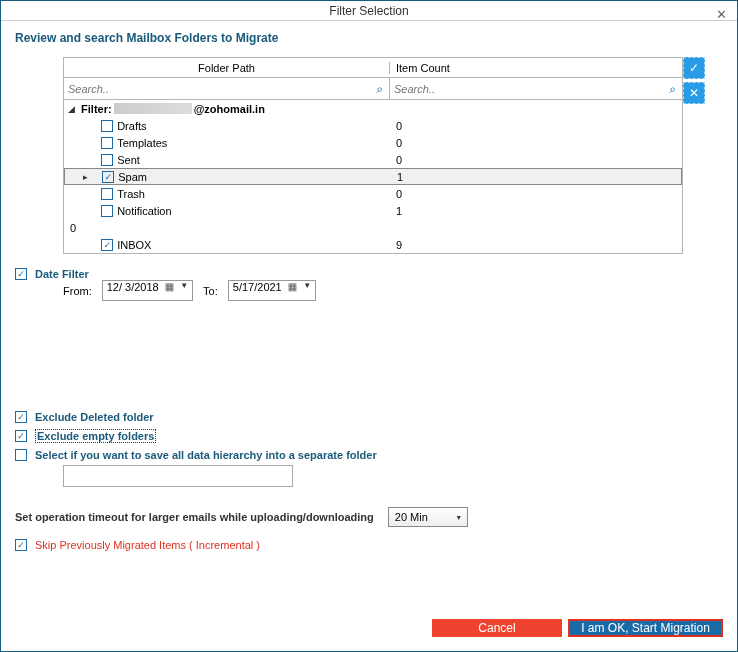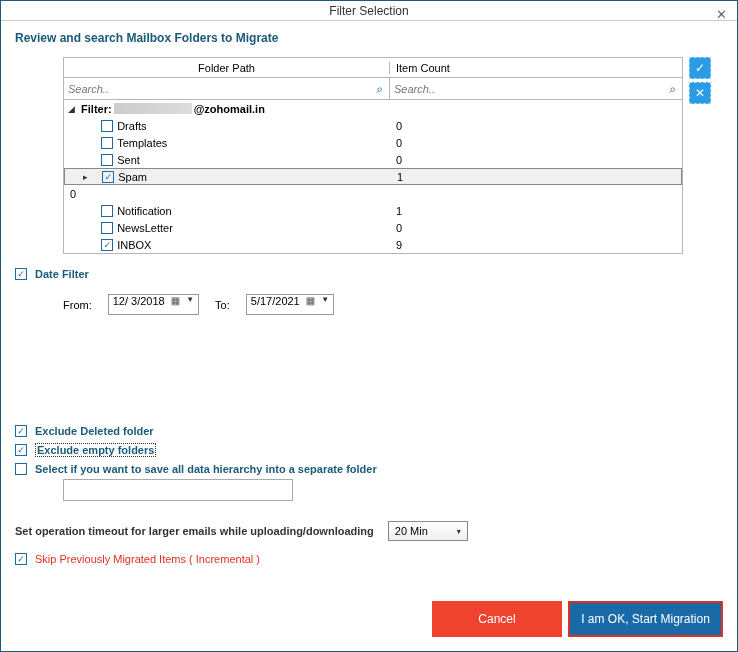--- a/index.html
+++ b/index.html
@@ -1,21 +1,21 @@
 <!DOCTYPE html>
 <html><head>
 <meta charset="utf-8">
 <style>
 * { box-sizing: border-box; margin: 0; padding: 0; }
 body { font-family: Arial, sans-serif; font-size: 11px; background: #fff; width: 738px; height: 652px; border: 1px solid #1a5a7a; position: relative; }
 .titlebar { height: 20px; display: flex; align-items: center; justify-content: center; position: relative; border-bottom: 1px solid #ccc; color: #333; font-size: 12px; }
 .close-btn { position: absolute; right: 10px; top: 6px; font-size: 13px; color: #666; cursor: pointer; }
 .content { padding: 10px 14px; }
 .instr { color: #1a5a7a; font-weight: bold; font-size: 12px; margin-bottom: 12px; }
-.table-wrap { display: flex; gap: 6px; margin-left: 48px; }
+.table-wrap { display: flex; gap: 0; margin-left: 48px; }
 .grid { border: 1px solid #b5b5b5; width: 620px; }
 .grid-header { display: flex; background: #fff; border-bottom: 1px solid #b5b5b5; height: 20px; align-items: center; }
 .col1 { width: 326px; text-align: center; font-size: 11px; border-right: 1px solid #b5b5b5; }
 .col2 { flex: 1; padding-left: 6px; font-size: 11px; }
 .grid-search { display: flex; border-bottom: 1px solid #b5b5b5; height: 22px; }
 .search-cell { display: flex; align-items: center; padding: 0 4px; position: relative; }
 .search-cell input { border: none; outline: none; width: 100%; font-size: 11px; color: #888; font-style: italic; }
 .search-cell.col1 { border-right: 1px solid #b5b5b5; }
 .search-icon { color: #1a6aa8; font-size: 12px; position: absolute; right: 6px; }
 .row { display: flex; height: 17px; align-items: center; }
@@ -24,34 +24,34 @@
 .cell2 { flex: 1; padding-left: 6px; }
 .tree-toggle { width: 10px; font-size: 9px; color: #333; }
 .cb { width: 12px; height: 12px; border: 1px solid #1a6aa8; margin-right: 4px; display: inline-flex; align-items: center; justify-content: center; font-size: 9px; color: #1a6aa8; }
 .cb.checked::before { content: "✓"; }
 .mailbox-label { font-weight: bold; }
 .redact { display: inline-block; width: 78px; height: 11px; background: linear-gradient(to right, #ccc, #ddd); margin: 0 2px; vertical-align: middle; }
 .side-buttons { display: flex; flex-direction: column; gap: 3px; }
 .side-btn { width: 22px; height: 22px; background: #2a9be6; display: flex; align-items: center; justify-content: center; color: #fff; font-size: 12px; border: 1px dashed rgba(255,255,255,0.6); cursor: pointer; }
 .option-row { display: flex; align-items: center; margin-top: 14px; gap: 4px; }
 .opt-label { color: #1a5a7a; font-weight: bold; }
-.date-row { display: flex; align-items: center; margin-top: 14px; margin-left: 48px; gap: 16px; }
+.date-row { display: flex; align-items: center; margin-top: 0; margin-left: 48px; gap: 10px; }
 .date-input { border: 1px solid #999; height: 21px; display: flex; align-items: flex-start; padding: 0 4px; gap: 6px; }
 .date-icon { font-size: 10px; color: #555; }
 .dd-arrow { font-size: 8px; color: #333; }
 .option-group { margin-top: 110px; }
 .option-row.tight { margin-top: 6px; }
 .focus { border: 1px dotted #333; padding: 0 1px; }
 .sep-input { border: 1px solid #aaa; width: 230px; height: 22px; margin-left: 48px; margin-top: 4px; }
 .timeout-row { display: flex; align-items: center; margin-top: 20px; gap: 14px; }
 .select-box { border: 1px solid #888; background: linear-gradient(#fff,#eee); height: 20px; width: 80px; display: flex; align-items: center; justify-content: space-between; padding: 0 6px; font-size: 11px; }
 .skip-row { margin-top: 12px; display: flex; align-items: center; gap: 4px; }
 .skip-label { color: #e03020; font-weight: normal; }
 .buttons { position: absolute; bottom: 14px; right: 14px; display: flex; gap: 6px; }
-.btn { height: 36px; display: flex; align-items: center; justify-content: center; color: #fff; font-size: 12px; cursor: pointer; border: 2px solid transparent; }
+.btn { height: 18px; display: flex; align-items: center; justify-content: center; color: #fff; font-size: 12px; cursor: pointer; border: 2px solid transparent; }
 .btn-cancel { background: #f0432f; width: 130px; }
 .btn-start { background: #1a6aa8; width: 155px; border-color: #e03020; }
 </style>
 </head>
 <body>
 
 <div class="titlebar">
   <span>Filter Selection</span>
   <span class="close-btn">✕</span>
 </div>
@@ -90,28 +90,28 @@
           </div>
           <div class="row">
             <div class="cell1"><span style="width:24px;display:inline-block;"></span>&nbsp;&nbsp;&nbsp;<span class="cb "></span><span>Sent</span></div>
             <div class="cell2">0</div>
           </div>
           <div class="row sel">
             <div class="cell1"><span class="tree-toggle" style="margin-left:14px;">▸</span>&nbsp;&nbsp;&nbsp;<span class="cb checked"></span><span>Spam</span></div>
             <div class="cell2">1</div>
           </div>
           <div class="row">
+            <div class="cell1"><span style="width:24px;display:inline-block;"></span>&nbsp;&nbsp;&nbsp;<span class="cb "></span><span>Trash</span></div>
             <div class="cell2">0</div>
           </div>
           <div class="row">
             <div class="cell1"><span style="width:24px;display:inline-block;"></span>&nbsp;&nbsp;&nbsp;<span class="cb "></span><span>Notification</span></div>
             <div class="cell2">1</div>
           </div>
           <div class="row">
-            <div class="cell1"><span style="width:24px;display:inline-block;"></span>&nbsp;&nbsp;&nbsp;<span class="cb "></span><span>NewsLetter</span></div>
             <div class="cell2">0</div>
           </div>
           <div class="row">
             <div class="cell1"><span style="width:24px;display:inline-block;"></span>&nbsp;&nbsp;&nbsp;<span class="cb checked"></span><span>INBOX</span></div>
             <div class="cell2">9</div>
           </div>
         </div>
     </div>
     <div class="side-buttons">
       <div class="side-btn">✓</div>

